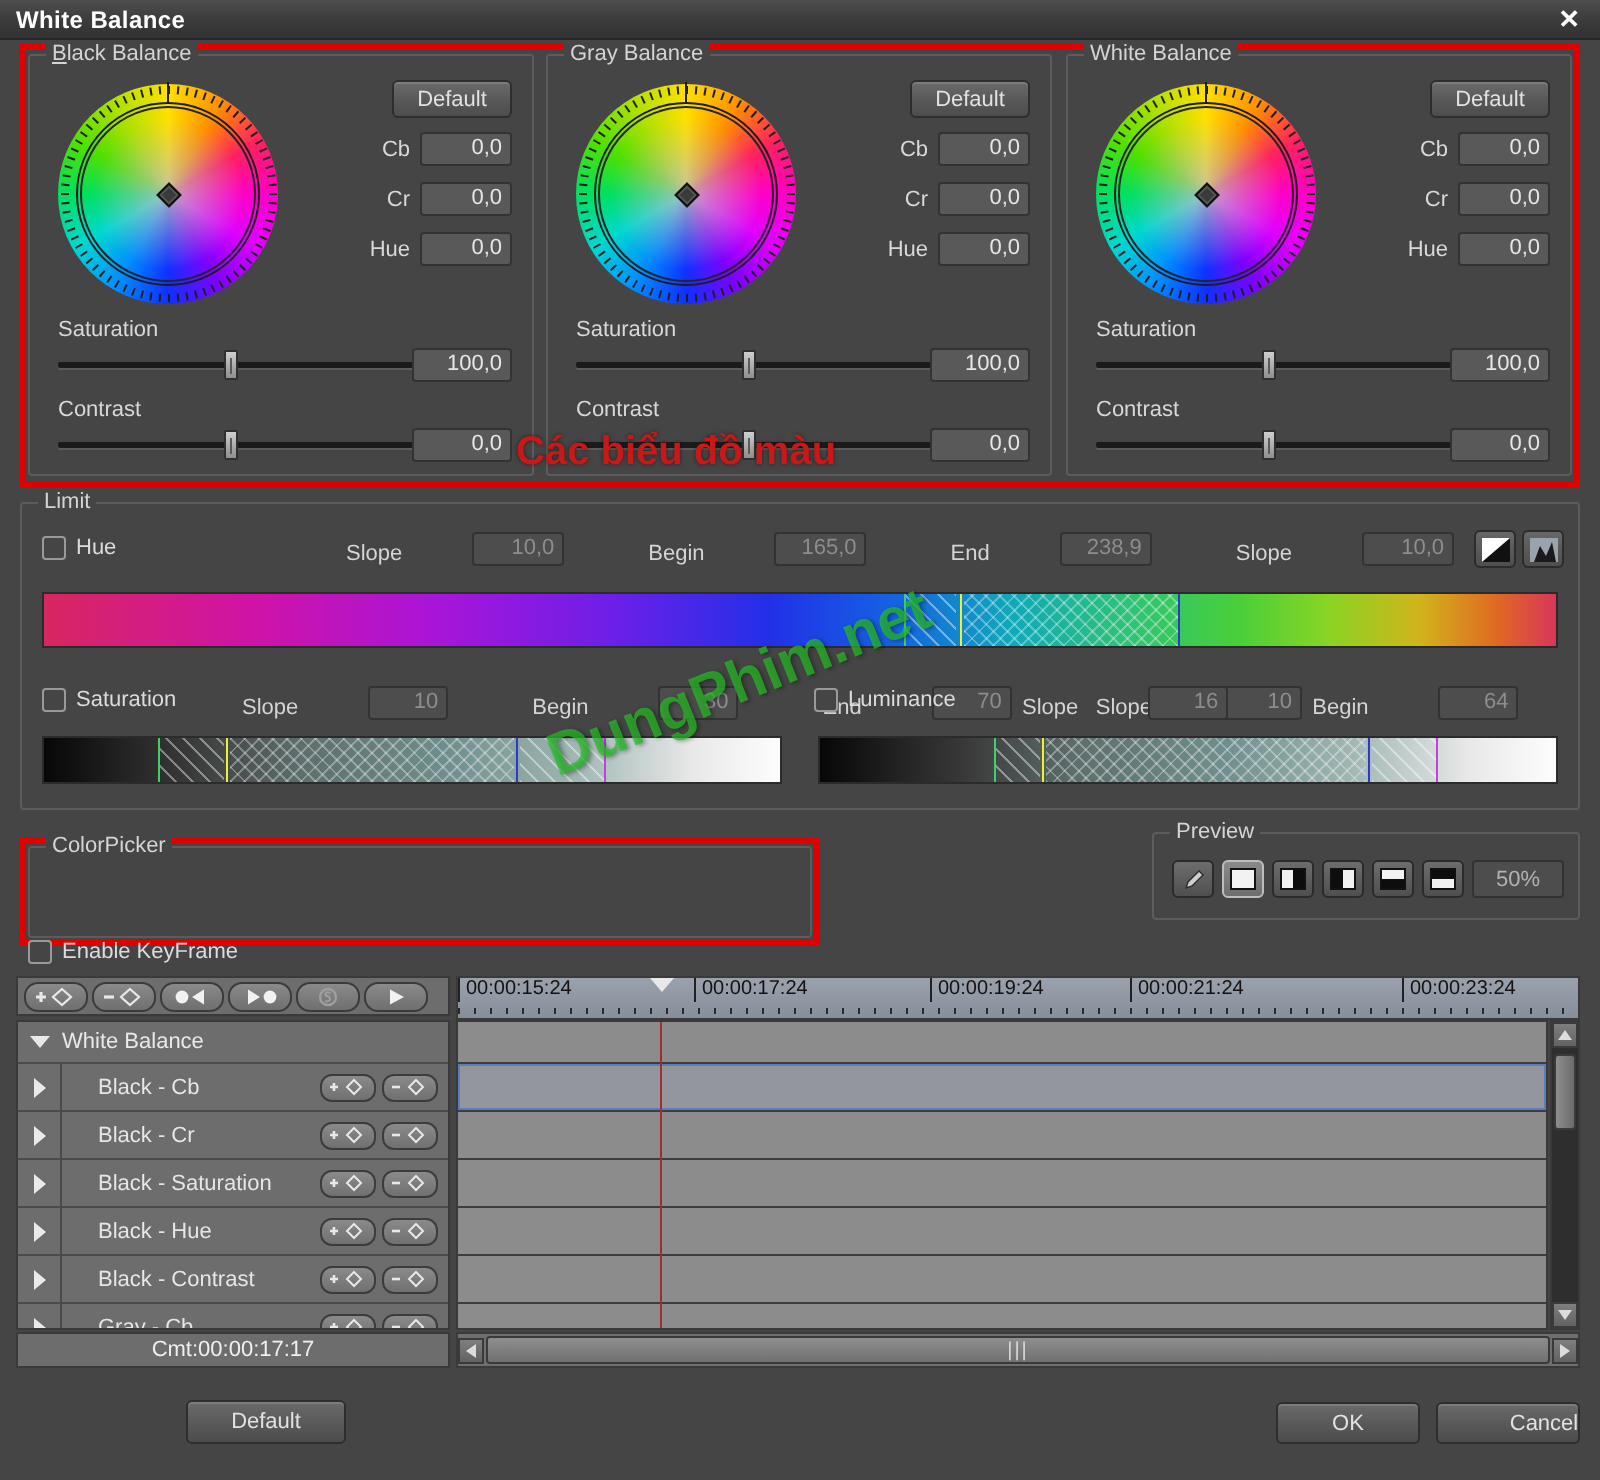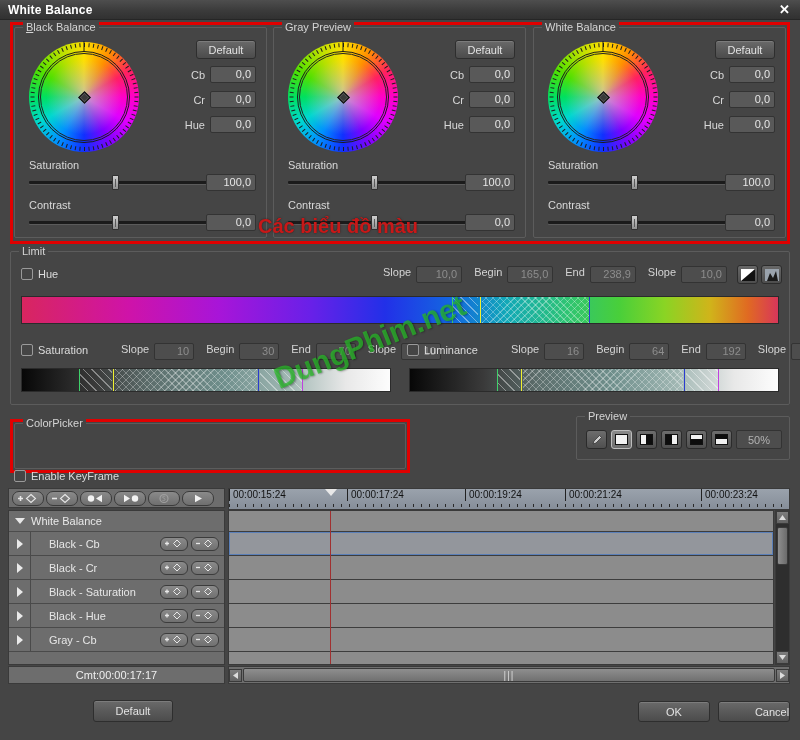--- a/index.html
+++ b/index.html
@@ -147,21 +147,21 @@
     width: 13px; height: 13px; border-radius: 50%;
     background: #3b3b3b; border: 2px solid #c9c9c9;
   }
   .radio.sel .dot { border-color: #2f7fd8; background: #ffffff; position: relative; }
   .radio.sel .dot::after {
     content: ""; position: absolute; left: 2.5px; top: 2.5px;
     width: 6px; height: 6px; border-radius: 50%; background: #1d6fd0;
   }
   .radio.focus .txt { outline: 1px dotted #d0d0d0; outline-offset: 1px; }
 
-  .limit-row { position: absolute; display: flex; align-items: flex-start; }
+  .limit-row { position: absolute; display: flex; align-items: flex-end; gap: 30px; }
   .limit-row .lbl { color: #d4d4d4; margin-right: 5px; }
   .limit-row .inp { width: 46px; margin-right: 12px; }
 
   .iconbtn {
     width: 21px; height: 19px;
     background: linear-gradient(180deg,#676767,#4e4e4e);
     border: 1px solid #2c2c2c; border-radius: 3px;
     display: flex; align-items: center; justify-content: center;
     cursor: pointer;
   }
@@ -436,21 +436,21 @@
     <div class="slider-track" style="left:14px; top:153px; width:185px"></div>
     <div class="slider-thumb" style="left:97px; top:147px"></div>
     <div class="inp" style="position:absolute; right:10px; top:146px; width:50px">100,0</div>
     <div class="slider-label" style="top:171px">Contrast</div>
     <div class="slider-track" style="left:14px; top:193px; width:185px"></div>
     <div class="slider-thumb" style="left:97px; top:187px"></div>
     <div class="inp" style="position:absolute; right:10px; top:186px; width:50px">0,0</div>
   </div>
 
   <div class="group panel" id="panel-gray">
-    <span class="legend">Gray Preview</span>
+    <span class="legend">Gray Balance</span>
     <div class="wheel-wrap">
       <div class="wheel-outer">
         <div class="wheel-ticks">
             <i style="transform: rotate(0deg);"></i>
             <i style="transform: rotate(5deg);"></i>
             <i style="transform: rotate(10deg);"></i>
             <i style="transform: rotate(15deg);"></i>
             <i style="transform: rotate(20deg);"></i>
             <i style="transform: rotate(25deg);"></i>
             <i style="transform: rotate(30deg);"></i>
@@ -904,20 +904,40 @@
           </span>
         <span class="tr-kb">
             <svg width="22" height="9" viewBox="0 0 22 9">
               <path d="M2 4.5h4" stroke="#e8e8e8" stroke-width="1.3"></path>
               <polygon points="14,1 17.5,4.5 14,8 10.5,4.5" fill="none" stroke="#e8e8e8" stroke-width="1"></polygon>
             </svg>
           </span>
       </span>
     </div>
 
+    <div class="tr-row">
+      <span class="tr-exp">
+          <span class="tri-right"></span>
+        </span>
+      <span class="tr-name">Black - Contrast</span>
+      <span class="tr-btns">
+        <span class="tr-kb">
+            <svg width="22" height="9" viewBox="0 0 22 9">
+              <path d="M2 4.5h4M4 2.5v4" stroke="#e8e8e8" stroke-width="1.3"></path>
+              <polygon points="14,1 17.5,4.5 14,8 10.5,4.5" fill="none" stroke="#e8e8e8" stroke-width="1"></polygon>
+            </svg>
+          </span>
+        <span class="tr-kb">
+            <svg width="22" height="9" viewBox="0 0 22 9">
+              <path d="M2 4.5h4" stroke="#e8e8e8" stroke-width="1.3"></path>
+              <polygon points="14,1 17.5,4.5 14,8 10.5,4.5" fill="none" stroke="#e8e8e8" stroke-width="1"></polygon>
+            </svg>
+          </span>
+      </span>
+    </div>
 
     <div class="tr-row">
       <span class="tr-exp">
           <span class="tri-right"></span>
         </span>
       <span class="tr-name">Gray - Cb</span>
       <span class="tr-btns">
         <span class="tr-kb">
             <svg width="22" height="9" viewBox="0 0 22 9">
               <path d="M2 4.5h4M4 2.5v4" stroke="#e8e8e8" stroke-width="1.3"></path>

